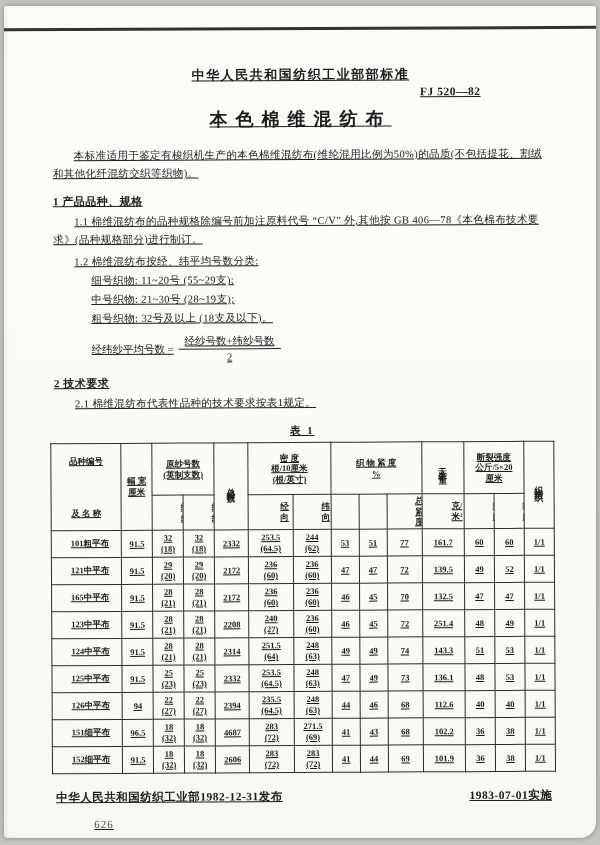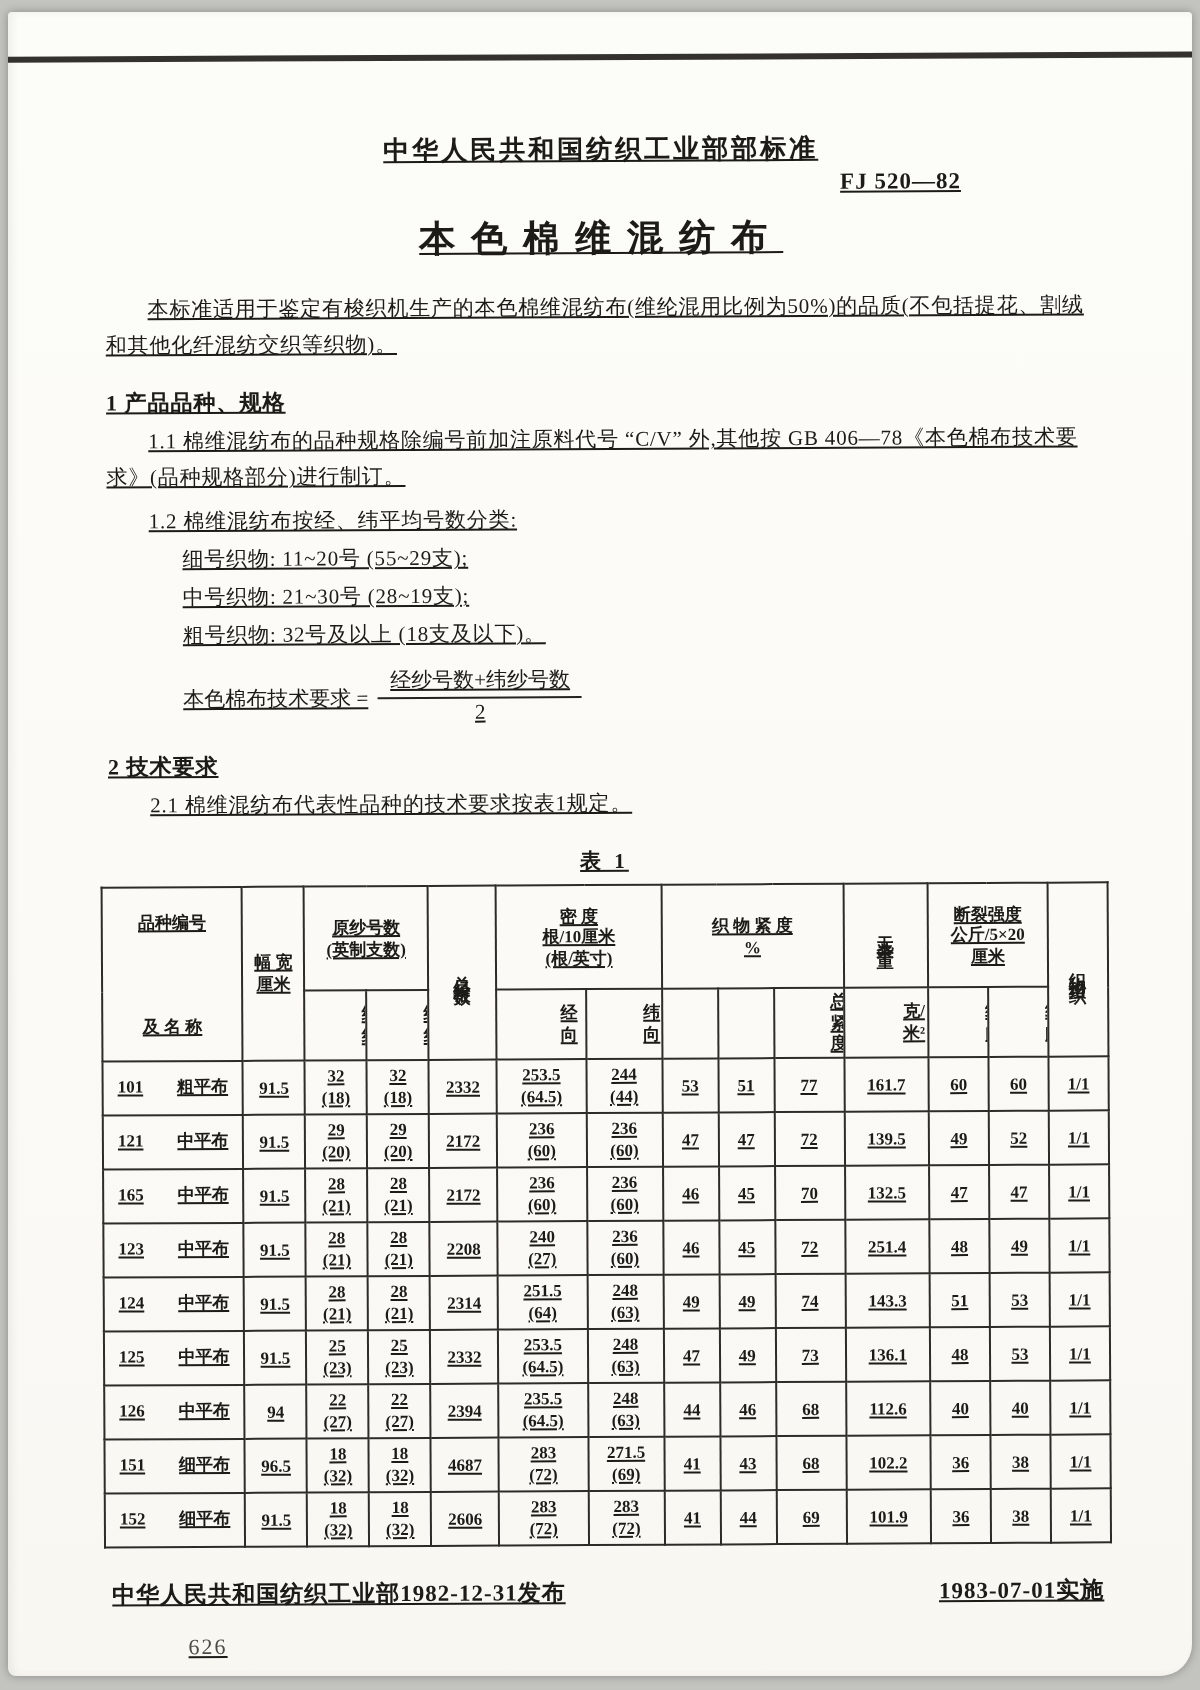--- a/index.html
+++ b/index.html
@@ -53,21 +53,21 @@
     font-size: 8.5px; font-weight: bold;
     padding: 1px 0; line-height: 1.25;
     overflow: hidden;
   }
   thead tr.grp th { height: 52px; text-align: center; }
   thead tr.sub th { height: 20px; padding-left: 28px; }
   tbody td { height: 27px; }
   .th-variety { height: 72px; display: flex; flex-direction: column; justify-content: space-between; padding: 5px 0 4px; }
   .vtext { display: inline-block; writing-mode: vertical-rl; text-orientation: upright; letter-spacing: 2.5px; line-height: 1; }
   .c-variety { padding: 0 4px; }
-  .c-variety .inner { display: flex; justify-content: space-between; padding: 0 3px; }
+  .c-variety .inner { display: flex; padding: 0 3px; margin-left: 12px; }
   td div { line-height: 1.3; }
 
   .footer { margin: 16px 48px 0; display: flex; justify-content: space-between; font-weight: bold; font-size: 11.5px; letter-spacing: .5px; }
   .pagenum { margin: 13px 0 0 86px; font-size: 11px; color: #4c4b46; letter-spacing: 1px; }
 </style>
 </head>
 <body>
 
 <div class="page">
   <div class="scan-line"></div>
@@ -82,21 +82,21 @@
     <p class="para">本标准适用于鉴定有梭织机生产的本色棉维混纺布(维纶混用比例为50%)的品质(不包括提花、割绒和其他化纤混纺交织等织物)。</p>
 
     <div class="sec-h">1 产品品种、规格</div>
     <p class="p">1.1 棉维混纺布的品种规格除编号前加注原料代号 “C/V” 外,其他按 GB 406—78《本色棉布技术要求》(品种规格部分)进行制订。</p>
     <p class="p">1.2 棉维混纺布按经、纬平均号数分类:</p>
     <div class="cls">细号织物: 11~20号 (55~29支);</div>
     <div class="cls">中号织物: 21~30号 (28~19支);</div>
     <div class="cls">粗号织物: 32号及以上 (18支及以下)。</div>
 
     <div class="formula">
-      <span>本色棉布技术要求 =</span>
+      <span>经纬纱平均号数 =</span>
       <span class="frac">
         <span class="num" style="display:block;">经纱号数+纬纱号数</span>
         <span class="den" style="display:block;">2</span>
       </span>
     </div>
 
     <div class="sec-h">2 技术要求</div>
     <p class="p">2.1 棉维混纺布代表性品种的技术要求按表1规定。</p>
 
     <div class="tbl-label">表 1</div>
@@ -189,21 +189,21 @@
                 <div>32</div>
                 <div>(18)</div>
               </td>
               <td>2332</td>
               <td>
                 <div>253.5</div>
                 <div>(64.5)</div>
               </td>
               <td>
                 <div>244</div>
-                <div>(44)</div>
+                <div>(62)</div>
               </td>
               <td>53</td>
               <td>51</td>
               <td>77</td>
               <td>161.7</td>
               <td>60</td>
               <td>60</td>
               <td>1/1</td>
             </tr>
             <tr>

